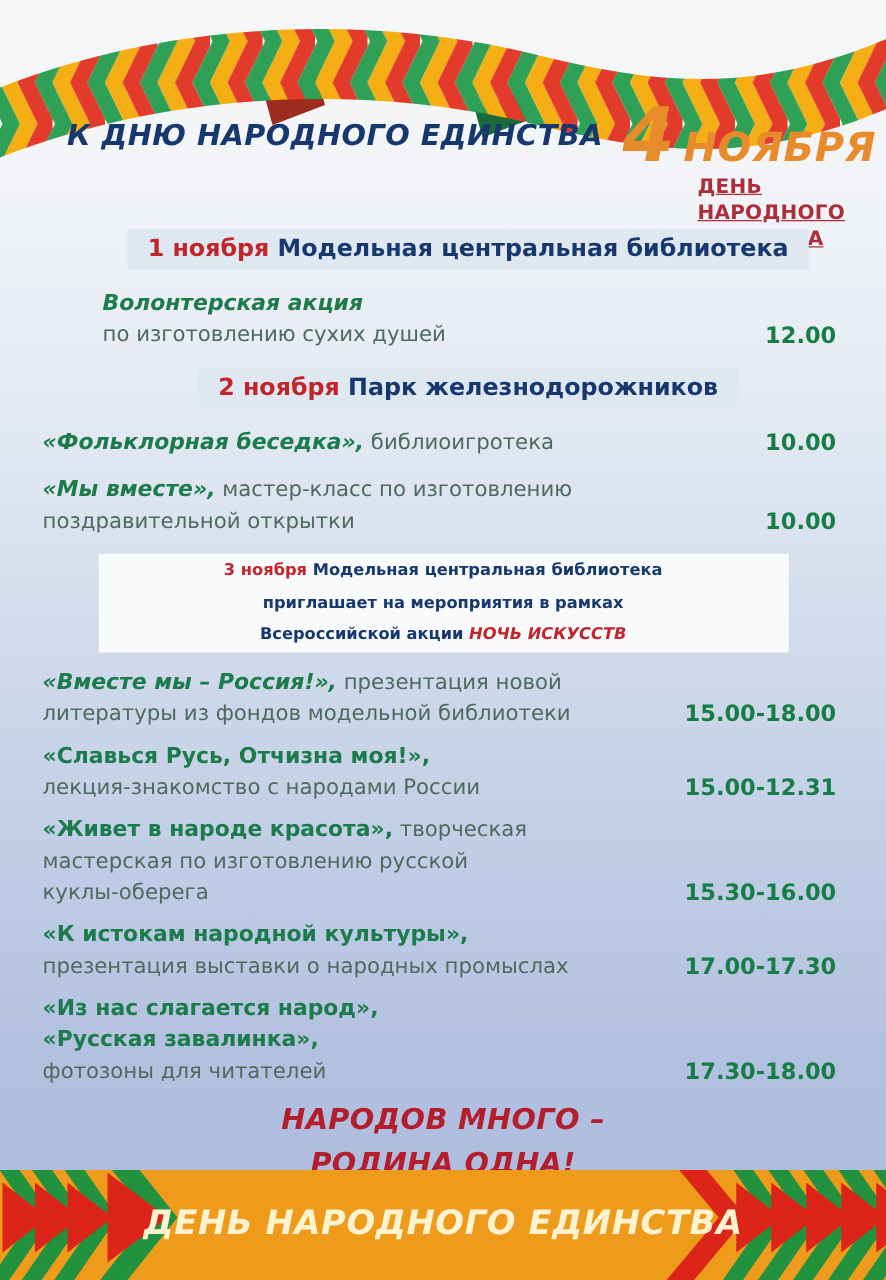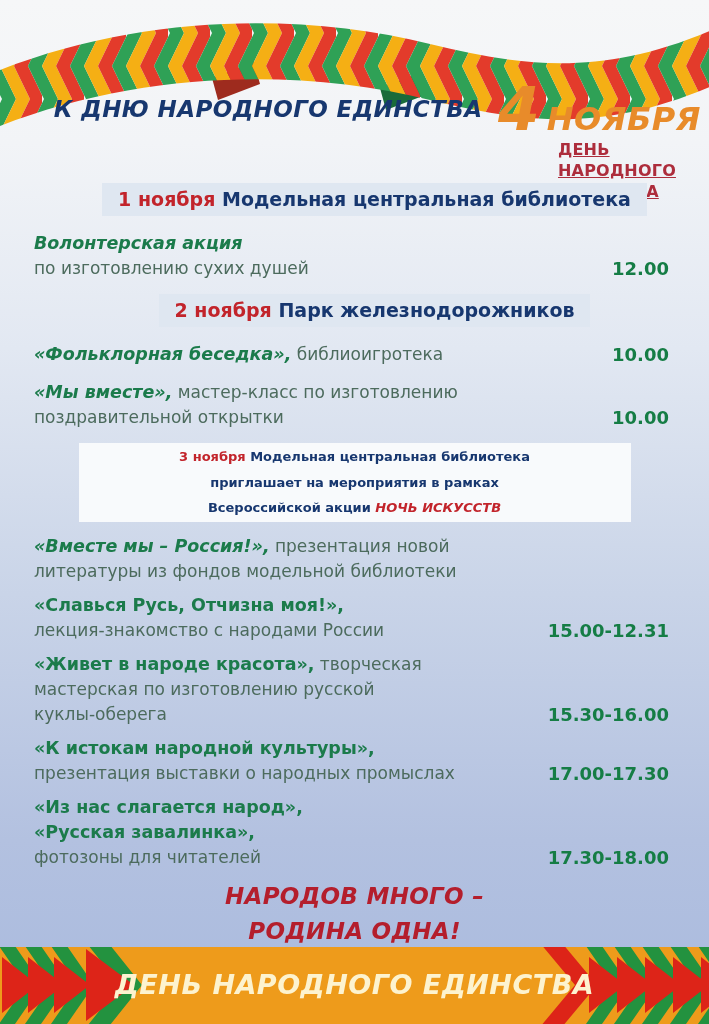--- a/index.html
+++ b/index.html
@@ -33,21 +33,21 @@
   }
   .date-red{color:var(--red);}
   .place-navy{color:var(--navy);}
   .header-box{
     width:540px;margin:12px auto 12px auto;background:#f8fafc;
     text-align:center;padding:1px 6px;font-size:13px;font-weight:bold;
     line-height:25.5px;color:var(--navy);
   }
   .accent-red{color:var(--red);font-style:italic;}
   .events{padding:0;}
-  .events-s1{margin-top:15px;margin-bottom:12px;}
+  .events-s1{margin-top:15px;margin-bottom:12px;margin-left:48px;}
   .events-s2{margin-top:15px;margin-bottom:0;}
   .events-s3{margin-top:0;}
   .event-row{
     display:flex;justify-content:space-between;align-items:flex-end;
     padding:0 40px 0 34px;margin-bottom:13px;
   }
   .events-s3 .event-row{margin-bottom:9px;}
   .event-text{max-width:470px;}
   .event-line{font-size:17px;line-height:25px;color:var(--desc);}
   .ev-title{font-weight:bold;color:var(--green-title);font-size:17.5px;}
@@ -56,21 +56,21 @@
     font-size:18px;font-weight:bold;color:var(--green-time);
     white-space:nowrap;line-height:25px;
   }
   
   .slogan{
     margin-top:6px;text-align:center;font-weight:bold;font-style:italic;
     color:var(--slogan-red);font-size:23px;line-height:1.55;letter-spacing:.3px;
   }
   
   .footer{
-    position:absolute;left:0;right:0;bottom:0;height:77px;
+    position:absolute;left:0;right:0;bottom:0;height:88px;
     background:var(--orange);overflow:hidden;
   }
   .footer-label{
     position:absolute;left:0;right:0;top:50%;transform:translateY(-54%);
     text-align:center;font-weight:bold;font-style:italic;
     color:var(--banner-text);font-size:27px;letter-spacing:.5px;
   }
   .footer-arrows{position:absolute;top:-22px;}
   .fa-left{left:-10px;}
   .fa-right{right:-26px;}
@@ -162,20 +162,21 @@
         <span>Всероссийской акции </span>
         <span class="accent-red">НОЧЬ ИСКУССТВ</span>
       </div>
     </div>
     <div class="events events-s3">
         <div class="event-row">
           <div class="event-text">
             <div class="event-line"><span class="ev-title it">«Вместе мы – Россия!»,</span><span class="ev-desc"> презентация новой</span></div>
             <div class="event-line"><span class="ev-desc">литературы из фондов модельной библиотеки</span></div>
           </div>
+          <div class="event-time">15.00-18.00</div>
         </div>
         <div class="event-row">
           <div class="event-text">
             <div class="event-line"><span class="ev-title">«Славься Русь, Отчизна моя!»,</span></div>
             <div class="event-line"><span class="ev-desc">лекция-знакомство с народами России</span></div>
           </div>
           <div class="event-time">15.00-12.31</div>
         </div>
         <div class="event-row">
           <div class="event-text">

